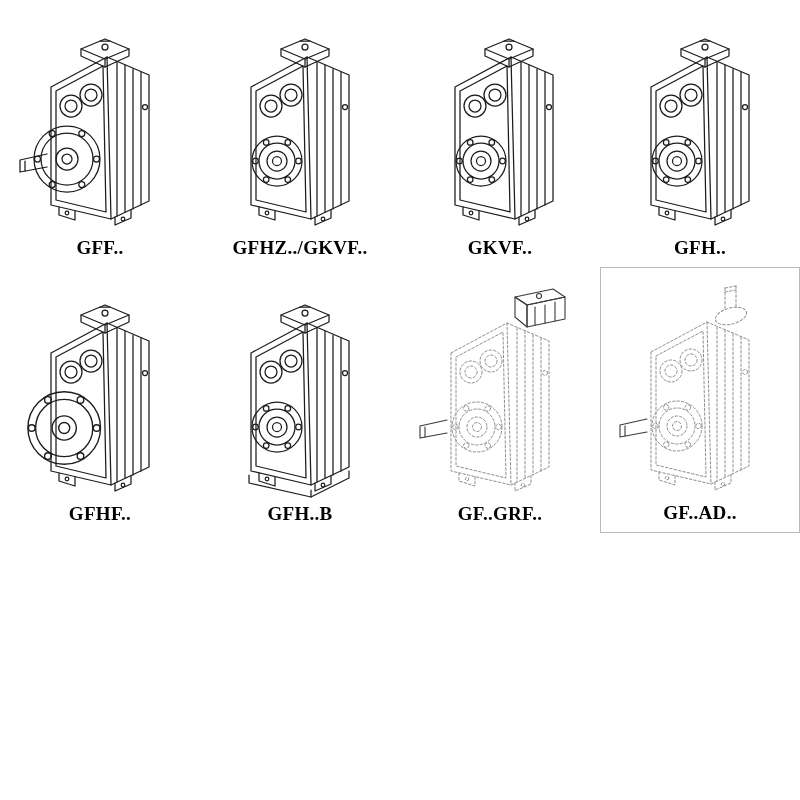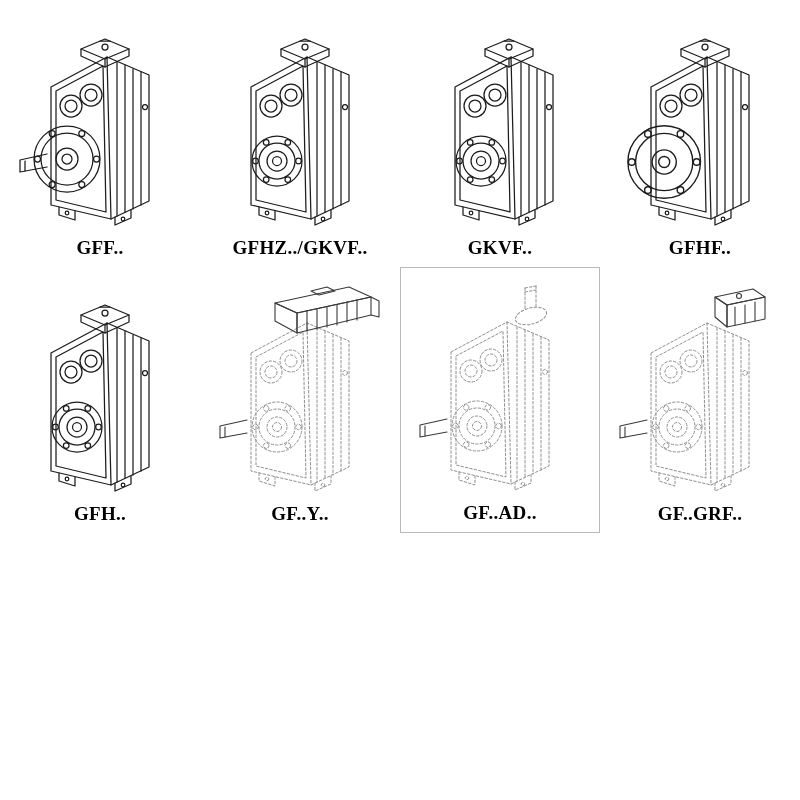--- a/index.html
+++ b/index.html
@@ -180,80 +180,78 @@
     </svg>
     <div class="label">GKVF..</div>
   </div>
 
   <div class="cell">
     <svg width="180" height="226" viewBox="0 0 170 226">
       <g class="draw">
         <use href="#g-body"></use>
           <use href="#g-cap"></use>
           <use href="#g-top-bores"></use>
+          <use href="#g-out-bores"></use>
+      </g>
+    </svg>
+    <div class="label">GFH..</div>
+  </div>
+
+  <div class="cell">
+    <svg width="180" height="226" viewBox="0 0 170 226">
+      <g class="draw">
+        <use href="#g-body"></use>
+          <use href="#g-cap"></use>
+          <use href="#g-top-bores"></use>
         <use href="#g-flange" transform="translate(-8,-12) scale(1.1)"></use>
       </g>
     </svg>
     <div class="label">GFHF..</div>
   </div>
 
   <div class="cell">
     <svg width="180" height="226" viewBox="0 0 170 226">
       <g class="draw">
         <use href="#g-body"></use>
           <use href="#g-cap"></use>
           <use href="#g-top-bores"></use>
           <use href="#g-out-bores"></use>
-      </g>
-    </svg>
-    <div class="label">GFH..</div>
-  </div>
-
-
-
-  <div class="cell">
-    <svg width="180" height="226" viewBox="0 0 170 226">
-      <g class="dashed">
-        <use href="#g-body"></use>
-          <use href="#g-top-bores"></use>
-          <use href="#g-out-bores"></use>
-      </g>
-      <g class="semi">
-          <use href="#g-att-motor"></use>
-          <use href="#g-shaft"></use>
-        </g>
-    </svg>
-    <div class="label">GF..Y..</div>
-  </div>
-
-
-
-  <div class="cell boxed">
-    <svg width="180" height="226" viewBox="0 0 170 226">
-      <g class="dashed">
-        <use href="#g-body"></use>
-          <use href="#g-top-bores"></use>
-          <use href="#g-out-bores"></use>
-        <use href="#g-att-stub"></use>
-      </g>
-      <g class="semi">
-          <use href="#g-shaft"></use>
-        </g>
-    </svg>
-    <div class="label">GF..AD..</div>
-  </div>
+        <use href="#g-plate"></use>
+      </g>
+    </svg>
+    <div class="label">GFH..B</div>
+  </div>
+
+
+
+
 
   <div class="cell">
     <svg width="180" height="226" viewBox="0 0 170 226">
       <g class="dashed">
         <use href="#g-body"></use>
           <use href="#g-top-bores"></use>
           <use href="#g-out-bores"></use>
       </g>
       <g class="semi">
           <use href="#g-att-adapter"></use>
           <use href="#g-shaft"></use>
         </g>
     </svg>
     <div class="label">GF..GRF..</div>
   </div>
 
+  <div class="cell boxed">
+    <svg width="180" height="226" viewBox="0 0 170 226">
+      <g class="dashed">
+        <use href="#g-body"></use>
+          <use href="#g-top-bores"></use>
+          <use href="#g-out-bores"></use>
+        <use href="#g-att-stub"></use>
+      </g>
+      <g class="semi">
+          <use href="#g-shaft"></use>
+        </g>
+    </svg>
+    <div class="label">GF..AD..</div>
+  </div>
+
 </div>
 
 </body></html>

